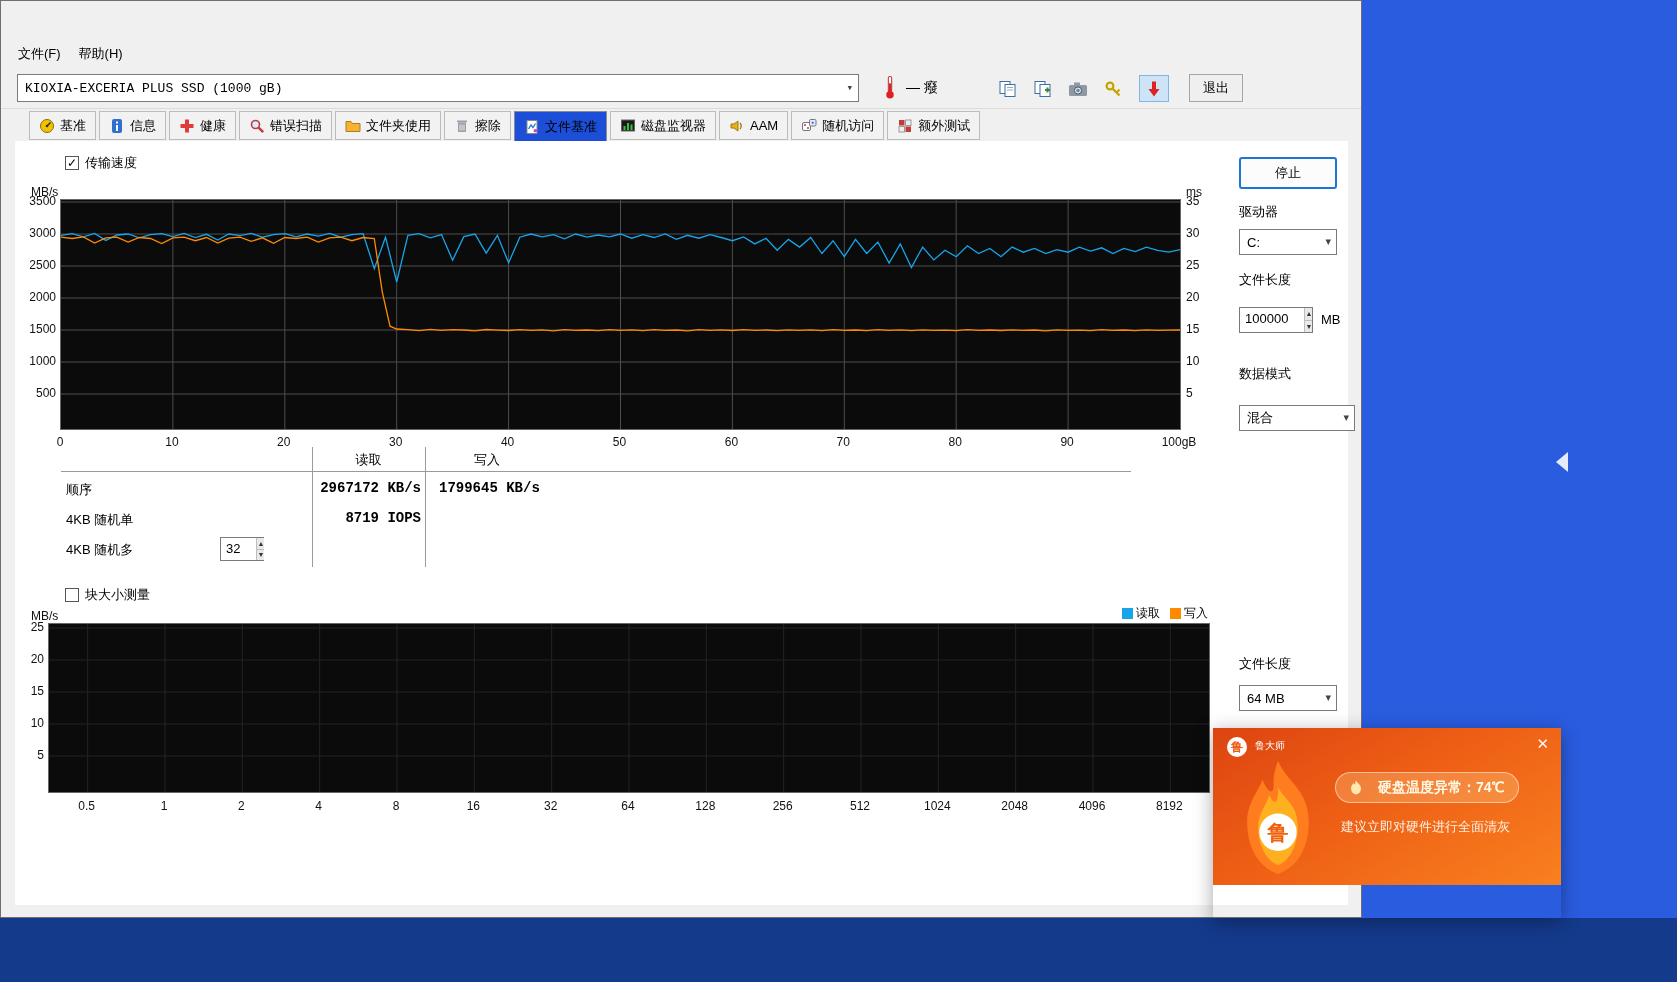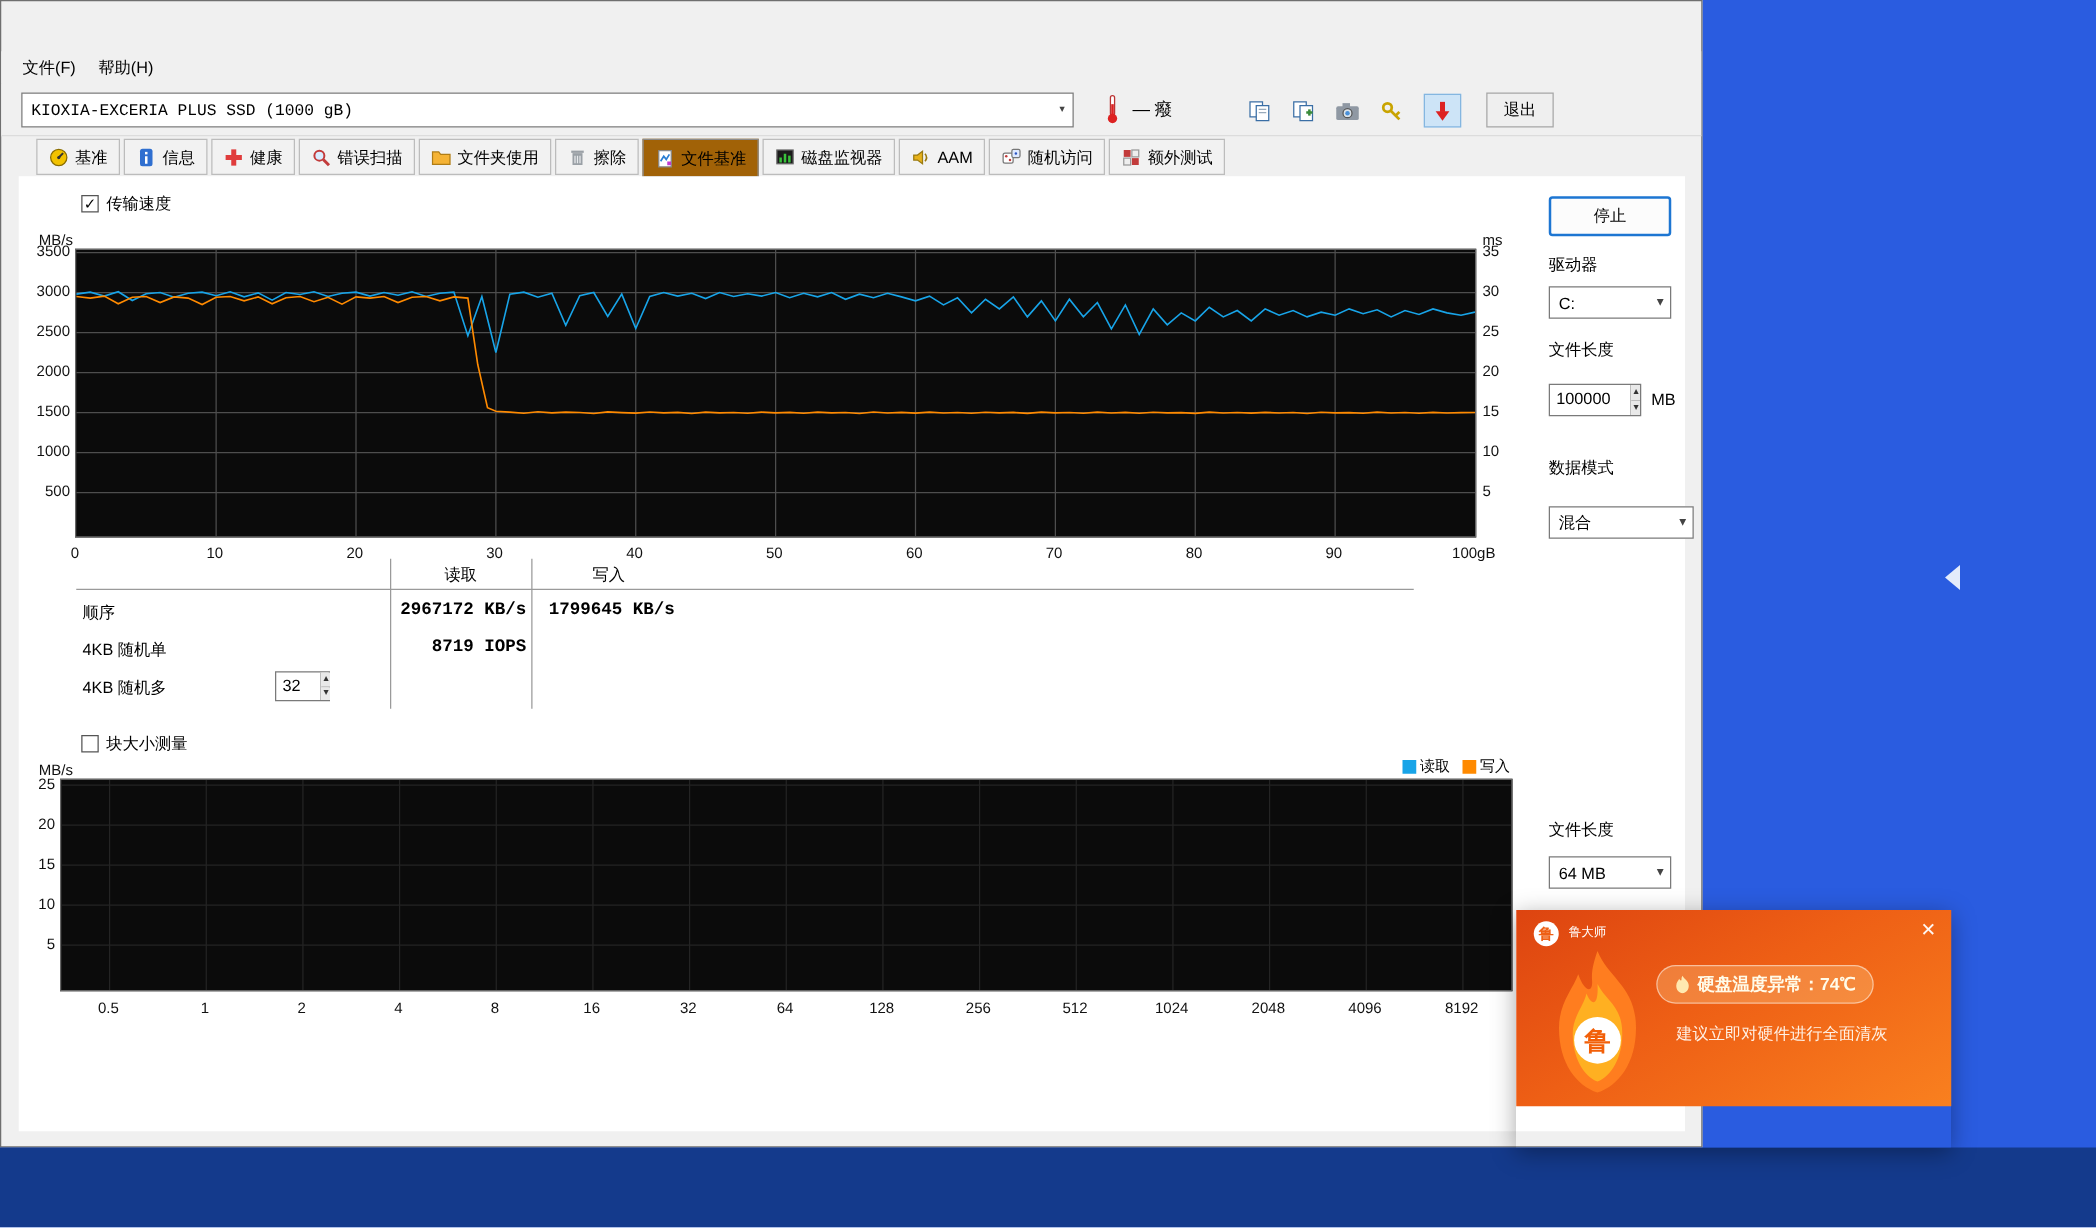--- a/index.html
+++ b/index.html
@@ -23,21 +23,21 @@
 .combo .arr{position:absolute;right:5px;top:50%;transform:translateY(-55%);font-size:11px;color:#444}
 #device-combo{left:16px;top:7px;width:842px;height:28px;font-family:"Liberation Mono",monospace}
 #thermo{position:absolute;left:883px;top:8px;width:12px;height:25px}
 #temp-text{position:absolute;left:905px;top:12px;font-size:14px}
 .toolbtn{position:absolute;top:8px;width:30px;height:27px;display:flex;align-items:center;justify-content:center}
 .toolbtn svg{width:20px;height:18px;display:block}
 .toolbtn.selected{background:#cde4f7;border:1px solid #84b6e0}
 #exit-btn{position:absolute;left:1188px;top:7px;width:54px;height:28px;background:#efefef;border:1px solid #a6a6a6;font-size:13px;display:flex;align-items:center;justify-content:center}
 #tabbar{position:absolute;left:28px;top:110px;height:31px;display:flex;gap:3px}
 .tab{display:flex;align-items:center;gap:5px;padding:0 9px;font-size:13px;background:#f2f2f2;border:1px solid #bcbcbc;height:29px}
-.tab.active{background:#a16207;border-color:#8c8c8c;height:31px}
+.tab.active{background:#1d4ed8;border-color:#8c8c8c;height:31px}
 .tabicon{width:16px;height:16px}
 .tabicon svg{width:16px;height:16px;display:block}
 #page{position:absolute;left:14px;top:140px;width:1333px;height:764px;background:#fff}
 .tick{position:absolute;font-size:12px;color:#111;white-space:nowrap}
 .chk{position:absolute;display:flex;align-items:center;gap:6px;font-size:13px}
 .chk .box{width:14px;height:14px;background:#fff;border:1px solid #555;display:flex;align-items:center;justify-content:center;font-size:12px;line-height:1}
 .plot{position:absolute;background:#0b0b0b;border:1px solid #676767}
 .axis-unit{position:absolute;font-size:12px;color:#111}
 .vline{position:absolute;width:1px;background:#9a9a9a}
 .hline{position:absolute;height:1px;background:#9a9a9a}
@@ -56,21 +56,21 @@
 .legend-swatch{width:11px;height:11px;display:inline-block;margin-right:3px;background:#888}
 #taskbar{position:absolute;left:0;top:918px;width:1677px;height:64px;background:#143a8c}
 #edge-arrow{position:absolute;left:1556px;top:452px;width:0;height:0;border-top:10px solid transparent;border-bottom:10px solid transparent;border-right:12px solid #eef3fc;opacity:.95}
 #toast{position:absolute;left:1213px;top:728px;width:348px;height:190px;box-shadow:0 4px 18px rgba(0,0,0,.35)}
 #toast-body{position:absolute;left:0;top:0;right:0;height:157px;background:linear-gradient(150deg,#dd4410 0%,#ee5f15 45%,#f9801f 100%);overflow:hidden}
 .toast-logo{position:absolute;left:14px;top:9px;width:20px;height:20px;border-radius:50%;background:#fff;display:flex;align-items:center;justify-content:center;font-size:12px;color:#ee5f15;font-weight:bold}
 .toast-appname{position:absolute;left:42px;top:11px;color:#fff;font-size:10px}
 .toast-close{position:absolute;right:12px;top:7px;color:rgba(255,255,255,.95);font-size:15px;cursor:default}
 .toast-flame{position:absolute;left:10px;top:28px;width:110px;height:126px}
 .toast-flame svg{width:110px;height:126px;display:block}
-.toast-pill{position:absolute;left:112px;top:44px;height:31px;padding:0 14px;border-radius:16px;background:rgba(255,214,150,.30);border:1px solid rgba(255,255,255,.5);display:flex;align-items:center;gap:6px;color:#fffbe9;font-size:14px;font-weight:bold;white-space:nowrap}
+.toast-pill{position:absolute;left:122px;top:44px;height:31px;padding:0 14px;border-radius:16px;background:rgba(255,214,150,.30);border:1px solid rgba(255,255,255,.5);display:flex;align-items:center;gap:16px;color:#fffbe9;font-size:14px;font-weight:bold;white-space:nowrap}
 .pill-flame svg{width:12px;height:15px;display:block}
 .toast-sub{position:absolute;left:128px;top:90px;color:rgba(255,246,236,.96);font-size:13px;white-space:nowrap}
 #toast-footer{position:absolute;left:0;top:157px;right:0;height:33px;background:#fafafa;display:flex;align-items:center;padding-left:26px;font-size:13px;color:#8b8b8b}
 </style>
 </head>
 <body>
 
 <div id="screen">
 
   <div id="window">

